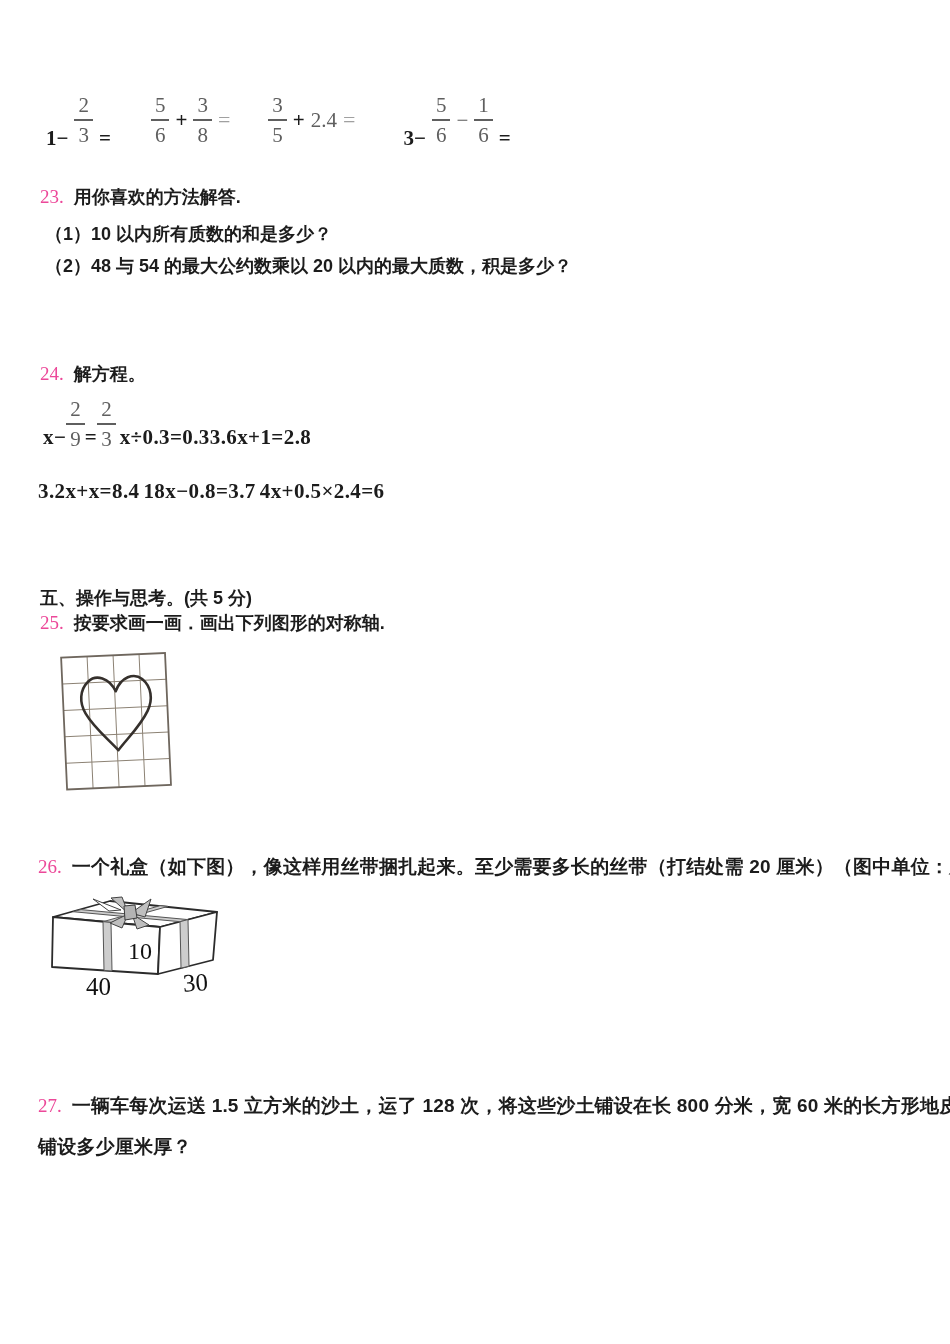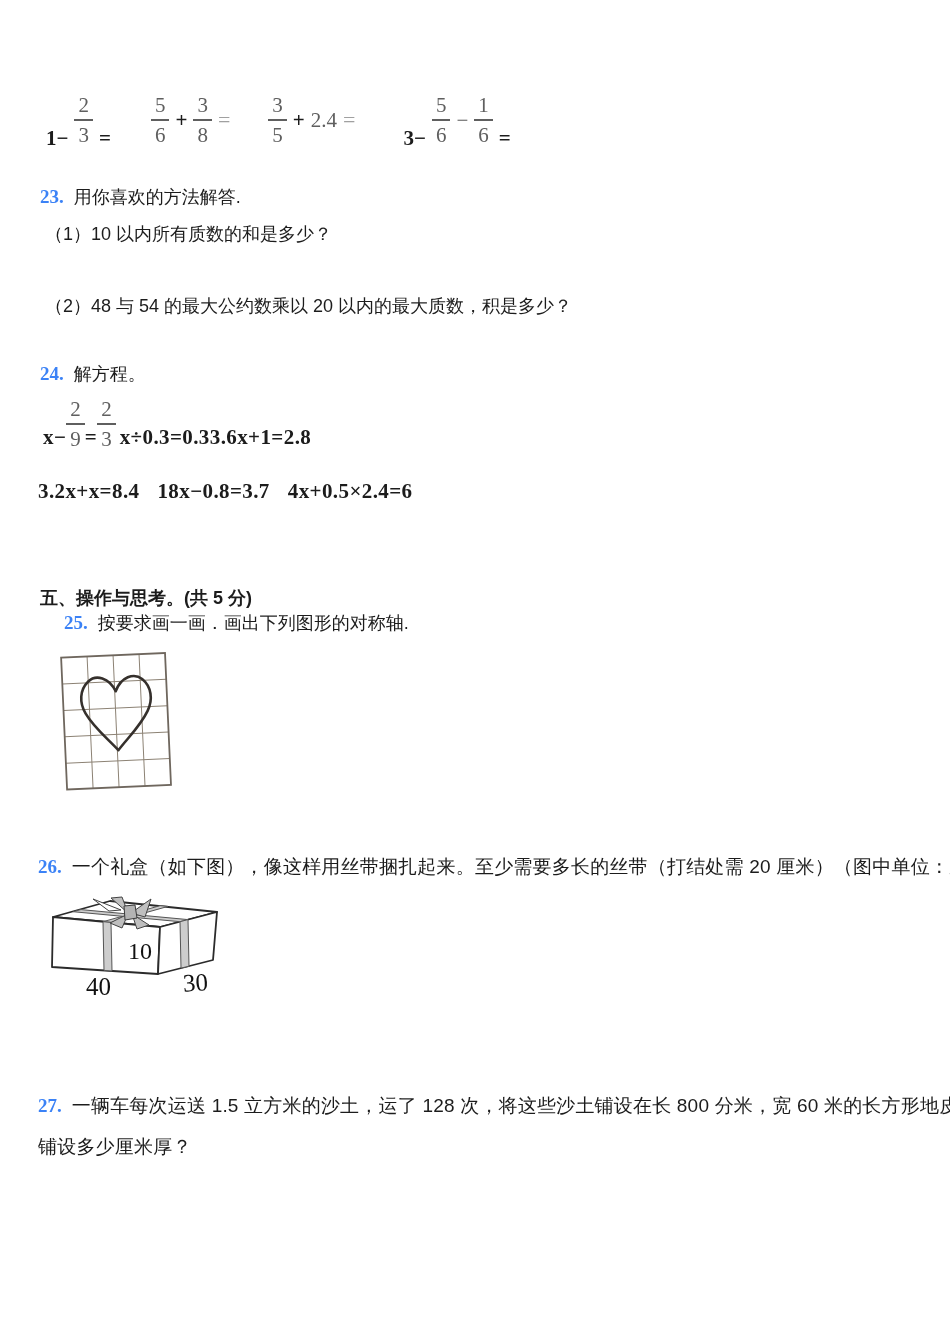--- a/index.html
+++ b/index.html
@@ -13,42 +13,42 @@
     --ribbon-fill:#cdcdcd;
     --serif:"Liberation Serif","DejaVu Serif",serif;
     --sans:"Liberation Sans","DejaVu Sans",sans-serif;
   }
   html,body{margin:0;padding:0;background:#ffffff;}
   .page{position:relative;width:950px;height:1344px;background:#ffffff;overflow:hidden;
         font-family:var(--sans);color:var(--text);}
 
   
   .line{position:absolute;white-space:nowrap;}
-  .qtext{font-weight:normal;font-size:18px;color:var(--text);}
+  .qtext{font-weight:bold;font-size:18px;color:var(--text);}
   .qtext.big{font-size:19px;letter-spacing:0.2px;}
-  .qnum{font-family:var(--serif);font-weight:bold;font-size:19px;color:#3b82f6;margin-right:10px;}
+  .qnum{font-family:var(--serif);font-weight:normal;font-size:19px;color:#ec4899;margin-right:10px;}
   .sec-title{font-weight:bold;font-size:18px;}
 
   
   .calc-row{position:absolute;left:43px;top:92px;display:flex;align-items:flex-start;}
   .expr{display:inline-flex;align-items:center;}
   .expr .tok{margin:0 3px;}
   .frac{display:inline-flex;flex-direction:column;align-items:center;
         font-family:var(--serif);font-size:21px;color:var(--fraction-gray);}
   .frac .fn,.frac .fd{line-height:1.25;padding:0 4px;}
   .frac .fbar{align-self:stretch;height:2px;background:var(--fraction-gray);margin:1px 0;}
   .bop{font-family:var(--serif);font-weight:bold;font-size:21px;color:var(--text);line-height:1;}
   .gop{font-family:var(--serif);font-weight:normal;font-size:21px;color:var(--fraction-gray);line-height:1;}
   .leq{font-family:var(--serif);font-weight:normal;font-size:22px;color:var(--light-gray);line-height:1;}
   .low{align-self:flex-end;margin-bottom:3px;}
   .m1{margin-right:34px;} .m2{margin-right:32px;} .m3{margin-right:42px;}
 
   
   .eqrow1{position:absolute;left:43px;top:396px;display:flex;align-items:center;}
-  .eqrow2{position:absolute;left:38px;top:479px;display:flex;align-items:flex-end;gap:14px;}
+  .eqrow2{position:absolute;left:38px;top:479px;display:flex;align-items:flex-end;}
   .eqtxt{font-family:var(--serif);font-weight:bold;font-size:21px;color:var(--text);letter-spacing:0.4px;}
   .gap16{margin-left:4px;} .gap14{margin-left:0;}
 
   
   .fig{position:absolute;}
   .face{fill:#ffffff;stroke:var(--box-line);stroke-width:1.8;stroke-linejoin:round;}
   .rib{fill:var(--ribbon-fill);stroke:#555555;stroke-width:1;}
   .ribf{fill:#bfbfbf;stroke:#444444;stroke-width:1;stroke-linejoin:round;}
   .warrow{fill:#ffffff;stroke:#444444;stroke-width:1;stroke-linejoin:round;}
   .knot{fill:#b3b3b3;stroke:#3a3a3a;stroke-width:1;}
@@ -114,21 +114,21 @@
         <span class="fd">6</span>
       </span>
       <span class="tok bop low">=</span>
     </span>
   </div>
 
   <div class="line" style="left:40px;top:185px;">
     <span class="qnum">23.</span><span class="qtext">用你喜欢的方法解答.</span>
   </div>
   <div class="line qtext" style="left:45px;top:222px;">（1）10 以内所有质数的和是多少？</div>
-  <div class="line qtext" style="left:45px;top:254px;margin-top:40px;">（2）48 与 54 的最大公约数乘以 20 以内的最大质数，积是多少？</div>
+  <div class="line qtext" style="left:45px;top:254px;">（2）48 与 54 的最大公约数乘以 20 以内的最大质数，积是多少？</div>
 
   <div class="line" style="left:40px;top:362px;">
     <span class="qnum">24.</span><span class="qtext">解方程。</span>
   </div>
 
   <div class="eqrow1">
     <span class="tok eqtxt low">x−</span>
     <span class="tok frac">
       <span class="fn">2</span>
       <span class="fbar"></span>
@@ -144,21 +144,21 @@
     <span class="tok eqtxt low gap14">3.6x+1=2.8</span>
   </div>
 
   <div class="eqrow2">
     <span class="eqtxt">3.2x+x=8.4</span>
     <span class="eqtxt gap16">18x−0.8=3.7</span>
     <span class="eqtxt gap16">4x+0.5×2.4=6</span>
   </div>
 
   <div class="line sec-title" style="left:40px;top:586px;">五、操作与思考。(共 5 分)</div>
-  <div class="line" style="left:40px;top:611px;margin-left:24px;">
+  <div class="line" style="left:40px;top:611px;">
     <span class="qnum">25.</span><span class="qtext">按要求画一画．画出下列图形的对称轴.</span>
   </div>
 
   <svg class="fig" style="left:52px;top:645px;" width="140" height="150" viewBox="0 0 140 150">
     <g transform="rotate(-2.6 70 75)">
       <path class="gridline" d="M38,10 L38,142 M64,10 L64,142 M90,10 L90,142"></path>
       <path class="gridline" d="M12,36.4 L116,36.4 M12,62.8 L116,62.8 M12,89.2 L116,89.2 M12,115.6 L116,115.6"></path>
       <rect class="gridborder" x="12" y="10" width="104" height="132"></rect>
       <path class="heart" d="M65,46 C59,32 46,28 38,35 C29,43 28,56 34,67 C42,82 55,93 65,105 C75,93 88,82 96,67 C102,56 101,43 92,35 C84,28 71,32 65,46 Z"></path>
     </g>

